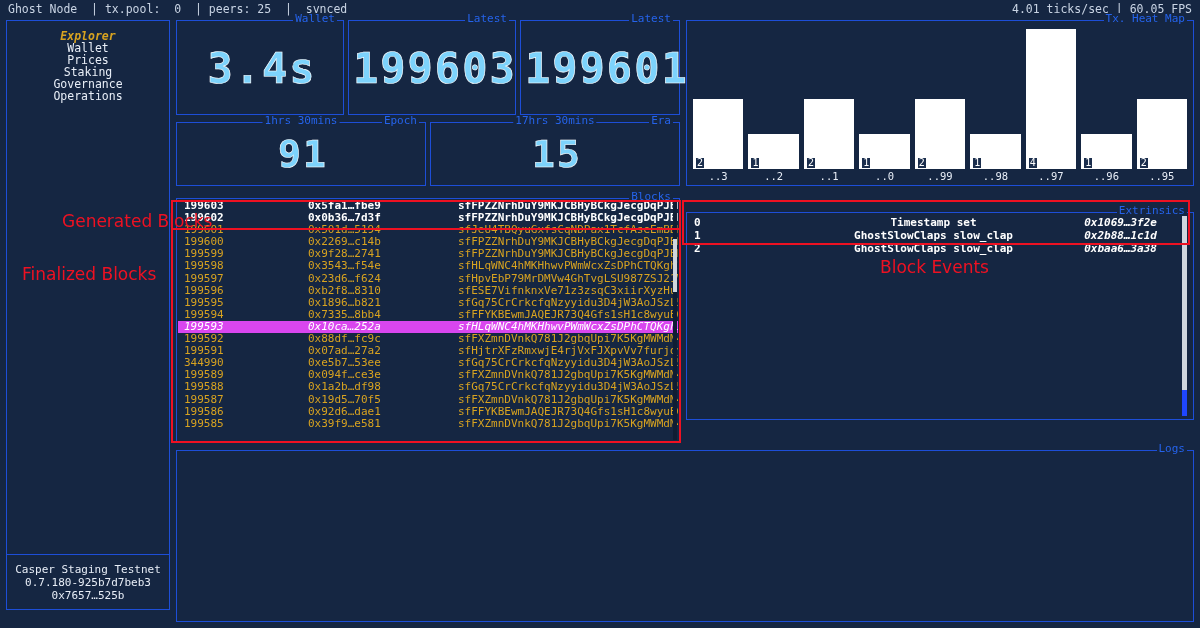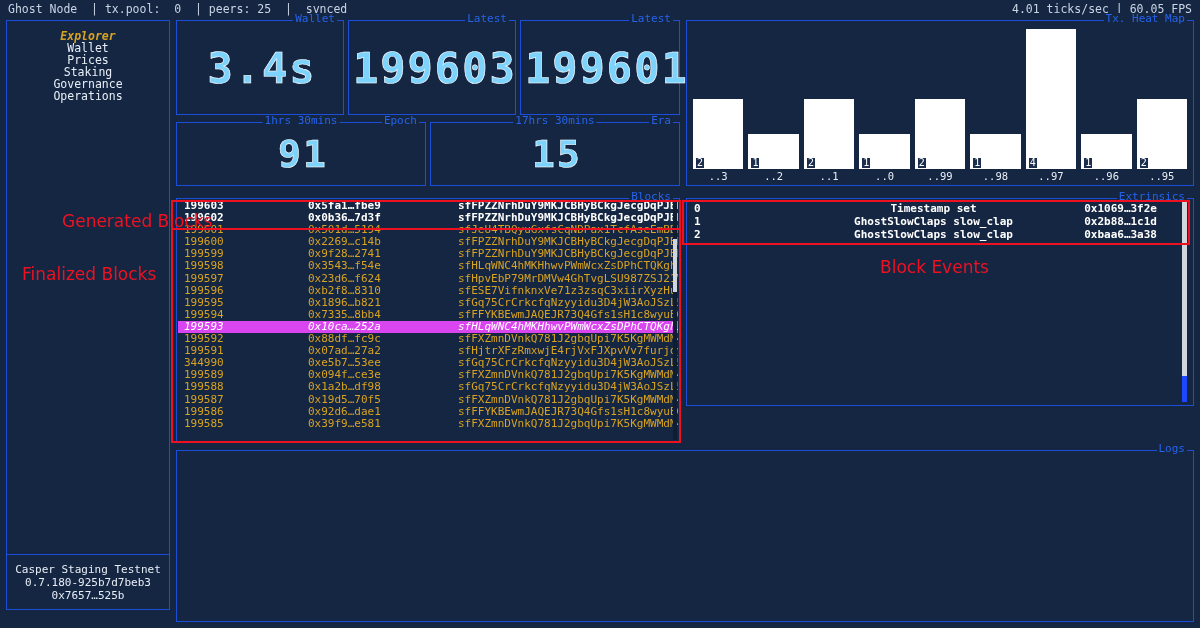--- a/index.html
+++ b/index.html
@@ -95,28 +95,28 @@
   .brow .c-k{position:absolute;left:280px;}
   .brow.white{color:#ffffff;font-weight:bold;}
   .brow.sel{background:#d946ef;color:#ffffff;font-style:italic;}
   .brow.sel .c-h,.brow.sel .c-x,.brow.sel .c-k{color:#ffffff;}
 
   
   #blocks-sb{position:absolute;right:2px;top:2px;width:4px;bottom:2px;background:#0f1d33;}
   #blocks-sb .thumb{position:absolute;left:0;width:4px;top:16%;height:22%;background:#cfd6de;}
 
   
-  #extrinsics{left:686px;top:198px;width:508px;height:208px;}
+  #extrinsics{left:686px;top:212px;width:508px;height:208px;}
   .erow{
     position:relative;height:13px;line-height:13px;
     font-size:11px;color:#ffffff;white-space:pre;font-weight:bold;
   }
   .erow .e-i{position:absolute;left:6px;}
   .erow .e-n{position:absolute;left:0;right:0;text-align:center;}
-  .erow .e-h{position:absolute;right:22px;}
+  .erow .e-h{position:absolute;right:22px;font-style:italic;}
   #ext-sb{position:absolute;right:6px;top:3px;width:5px;bottom:3px;background:#cfd6de;}
   #ext-sb .thumb{position:absolute;left:0;width:5px;bottom:0;height:13%;background:#1f46ff;}
 
   
   #logs{left:176px;top:450px;width:1018px;height:172px;}
 
   
   .annot{
     position:absolute;color:#ee1122;
     font-family:"DejaVu Sans","Liberation Sans",sans-serif;

